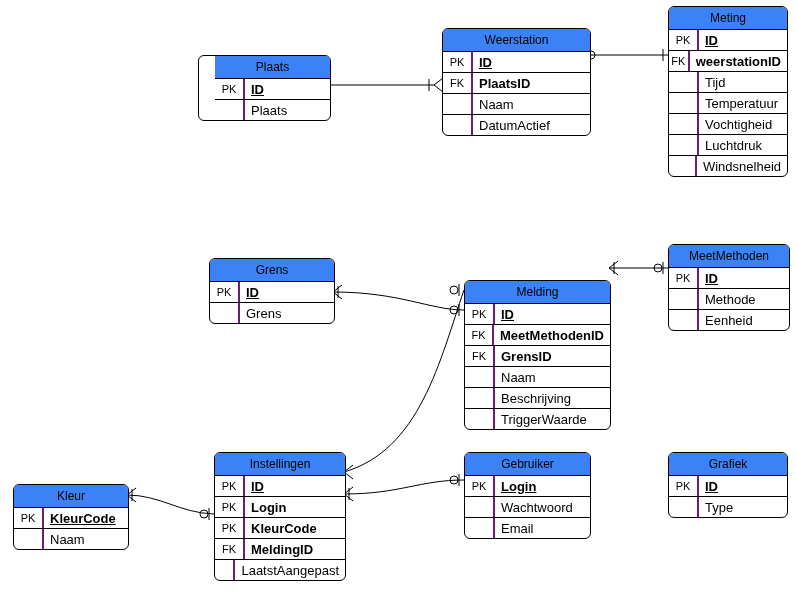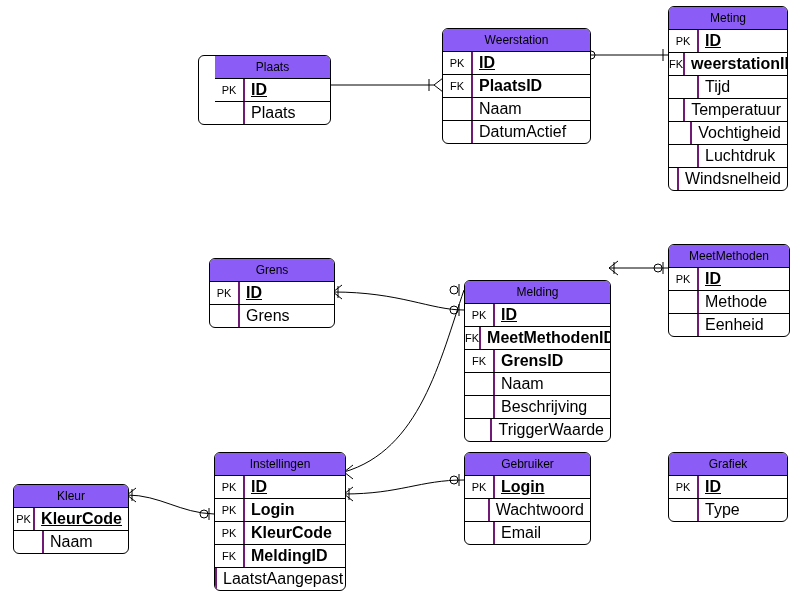--- a/index.html
+++ b/index.html
@@ -15,21 +15,21 @@
     overflow: hidden;
   }
   .entity {
     position: absolute;
     border: 1px solid #000;
     border-radius: 6px;
     background: #fff;
     overflow: hidden;
   }
   .entity-title {
-    background: #8b5cf6;
+    background: #3b82f6;
     border-bottom: 1px solid #000;
     text-align: center;
     font-weight: normal;
     padding: 4px 0;
     font-size: 12px;
   }
   .entity-row {
     display: flex;
     border-bottom: 1px solid #000;
     min-height: 20px;
@@ -44,21 +44,21 @@
     text-align: center;
     font-size: 11px;
     padding: 2px 0;
     align-self: stretch;
     display: flex;
     align-items: center;
     justify-content: center;
   }
   .attr-col {
     padding: 2px 6px;
-    font-size: 16px;
+    font-size: 13px;
   }
   .pk { text-decoration: underline; font-weight: bold; }
   .fk { font-weight: bold; }
   svg.connectors {
     position: absolute;
     left: 0; top: 0;
     width: 796px; height: 600px;
     pointer-events: none;
   }
   svg.connectors path {

